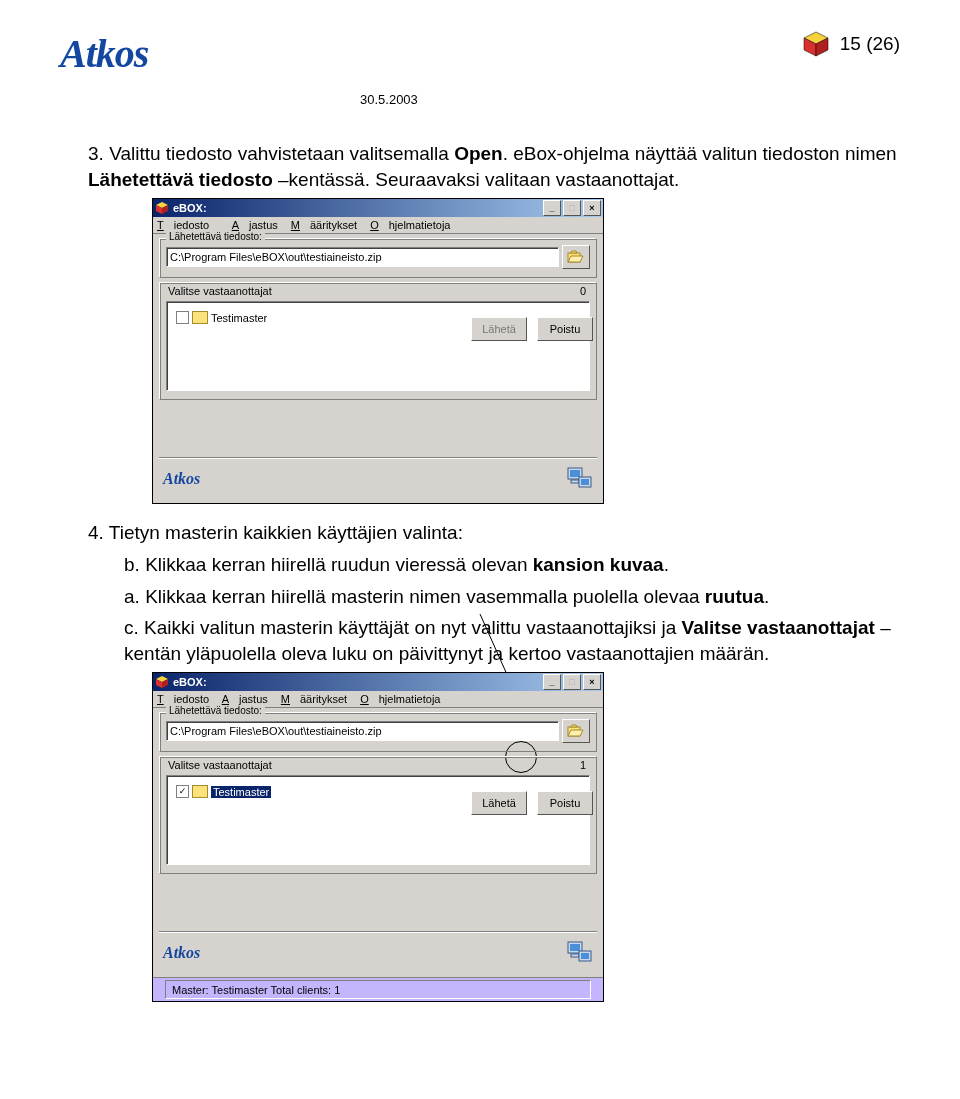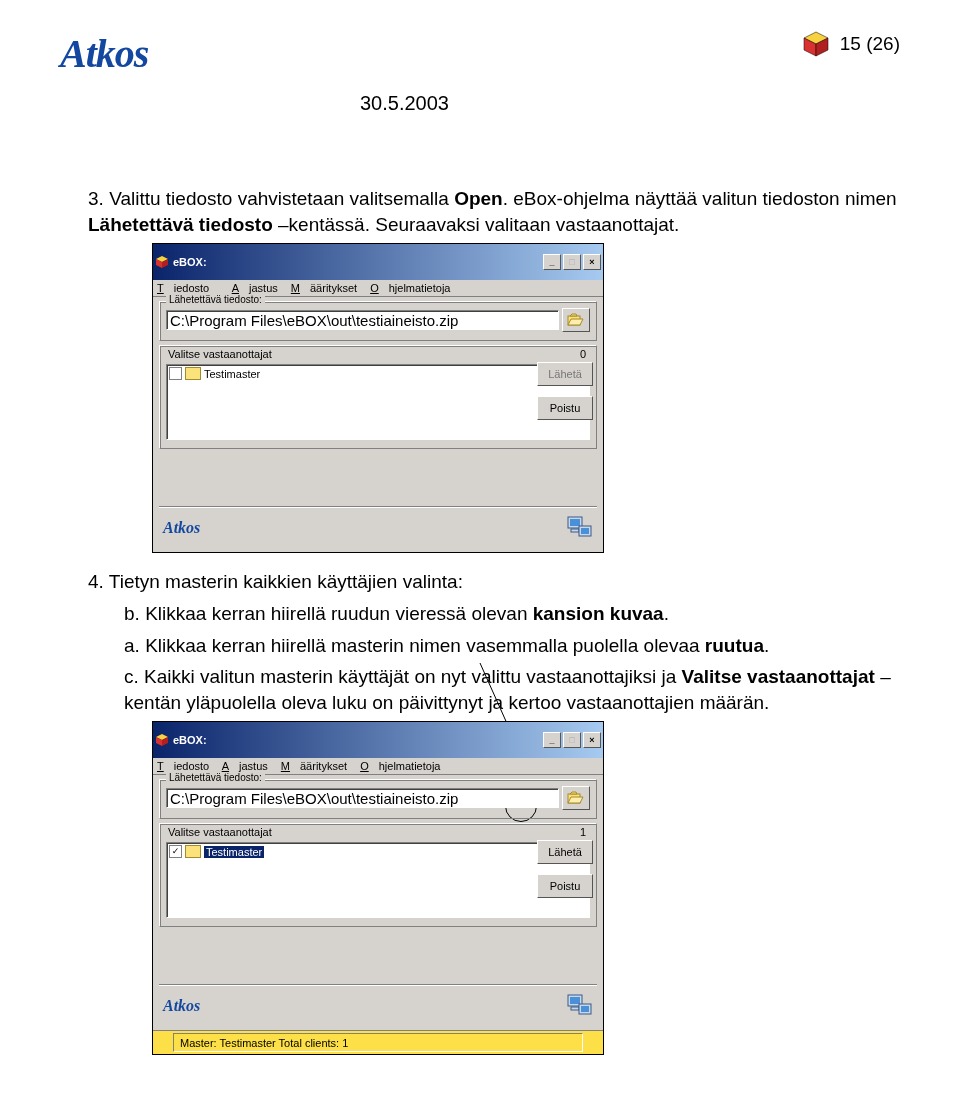--- a/index.html
+++ b/index.html
@@ -3,52 +3,52 @@
 <meta charset="utf-8">
 <style>
   body{margin:0;background:#fff;font-family:Arial,Helvetica,sans-serif;font-size:19px;color:#000;width:960px}
   .page{padding:30px 60px 30px 60px}
   .header{display:flex;align-items:flex-start;justify-content:space-between;margin-bottom:10px}
   .logo{font-family:"Times New Roman",serif;font-weight:900;font-size:40px;letter-spacing:-1px;color:#1448a0;font-style:italic}
   .hdr-center{font-size:19px;line-height:1.3;margin-left:40px}
   .hdr-right{display:flex;align-items:center;gap:10px}
   .cube{width:28px;height:28px;position:relative}
   .cube svg{width:28px;height:28px}
-  .date{margin-top:15px;margin-left:300px;font-size:20px}
-  .body{margin-top:71px}
+  .date{margin-top:15px;margin-left:300px;font-size:13px}
+  .body{margin-top:34px}
   .para{line-height:1.35;margin:0 0 6px 0}
   .list-num{margin-left:28px;line-height:1.35}
   .list-alpha{margin-left:64px;line-height:1.35}
   .win{width:450px;margin:6px 0 16px 92px;background:#d6d3ce;border:1px solid #000;font-family:Tahoma,Arial,sans-serif;font-size:11px;color:#000;position:relative}
-  .titlebar{background:linear-gradient(to right,#0a246a,#a6caf0);height:36px;display:flex;align-items:center;justify-content:space-between;padding:0 2px;color:#fff;font-weight:bold;font-size:11px}
+  .titlebar{background:linear-gradient(to right,#0a246a,#a6caf0);height:18px;display:flex;align-items:center;justify-content:space-between;padding:0 2px;color:#fff;font-weight:bold;font-size:11px}
   .tb-left{display:flex;align-items:center;gap:4px}
   .tb-icon{width:14px;height:14px}
   .tb-buttons{display:flex;gap:2px}
   .tb-btn{width:16px;height:14px;background:#d6d3ce;border:1px solid #fff;border-right-color:#555;border-bottom-color:#555;display:flex;align-items:center;justify-content:center;font-size:9px;font-weight:bold;color:#000}
   .menubar{background:#d6d3ce;padding:2px 4px;border-bottom:1px solid #808080}
   .menubar span{margin-right:10px}
   .underline{text-decoration:underline}
   .winbody{padding:4px 6px 4px 6px}
   .groupbox{border:1px solid #808080;border-top-color:#fff;border-left-color:#fff;box-shadow:inset 1px 1px 0 #808080;padding:6px 6px 8px 6px;margin-bottom:4px;position:relative}
   .gb-label{position:absolute;top:-8px;left:6px;background:#d6d3ce;padding:0 3px;font-size:10px}
-  .textfield{background:#fff;border:1px solid #808080;border-right-color:#fff;border-bottom-color:#fff;box-shadow:inset 1px 1px 0 #404040;height:18px;padding:0 3px;display:flex;align-items:center;font-size:15px;flex:1}
+  .textfield{background:#fff;border:1px solid #808080;border-right-color:#fff;border-bottom-color:#fff;box-shadow:inset 1px 1px 0 #404040;height:18px;padding:0 3px;display:flex;align-items:center;font-size:11px;flex:1}
   .icon-btn{width:26px;height:22px;background:#d6d3ce;border:1px solid #fff;border-right-color:#555;border-bottom-color:#555;margin-left:3px;display:flex;align-items:center;justify-content:center}
   .file-row{display:flex;align-items:center}
   .recv-top{display:flex;justify-content:space-between;align-items:center;padding:0 4px 4px 2px}
-  .listbox{background:#fff;border:1px solid #808080;border-right-color:#fff;border-bottom-color:#fff;box-shadow:inset 1px 1px 0 #404040;height:70px;padding:2px;font-size:11px}
+  .listbox{background:#fff;border:1px solid #808080;border-right-color:#fff;border-bottom-color:#fff;box-shadow:inset 1px 1px 0 #404040;height:70px;padding:9px;font-size:11px}
   .list-item-row{display:flex;align-items:center;gap:3px}
   .cb{width:11px;height:11px;border:1px solid #808080;background:#fff;display:flex;align-items:center;justify-content:center;font-size:9px;line-height:1}
   .folder{width:14px;height:11px;background:#fce27b;border:1px solid #a38a2c}
   .sel{background:#0a246a;color:#fff;padding:0 2px}
-  .side-btns{position:absolute;right:10px;top:118px;display:flex;flex-direction:column;gap:10px}
+  .side-btns{position:absolute;right:10px;top:118px;display:flex;flex-direction:row;gap:10px}
   .btn3d{width:54px;height:22px;background:#d6d3ce;border:1px solid #fff;border-right-color:#555;border-bottom-color:#555;font-size:11px;display:flex;align-items:center;justify-content:center;color:#777}
   .bottom-bar{border-top:1px solid #fff;box-shadow:0 -1px 0 #808080;padding:6px 4px;display:flex;align-items:center;justify-content:space-between;margin-top:8px}
   .comp-icon{width:28px;height:28px}
   .atkos-small{font-family:"Times New Roman",serif;font-weight:900;font-size:16px;color:#1448a0;font-style:italic}
-  .statusbar{border-top:1px solid #808080;background:#fde047;padding:2px 20px;font-size:11px;display:flex;align-items:flex-end}
+  .statusbar{border-top:1px solid #808080;background:#c4b5fd;padding:2px 12px;font-size:11px;display:flex;align-items:flex-end}
   .status-cell{border:1px solid #808080;border-top-color:#808080;border-left-color:#808080;border-right-color:#fff;border-bottom-color:#fff;padding:1px 6px;height:15px;display:flex;align-items:center}
   .arrow-line{position:absolute;pointer-events:none}
   .win-wrap{position:relative}
   .circle-mark{position:absolute;width:30px;height:30px;border:1px solid #000;border-radius:50%;pointer-events:none}
 </style>
 </head>
 <body>
 
 <div class="page">
   <div class="header">

